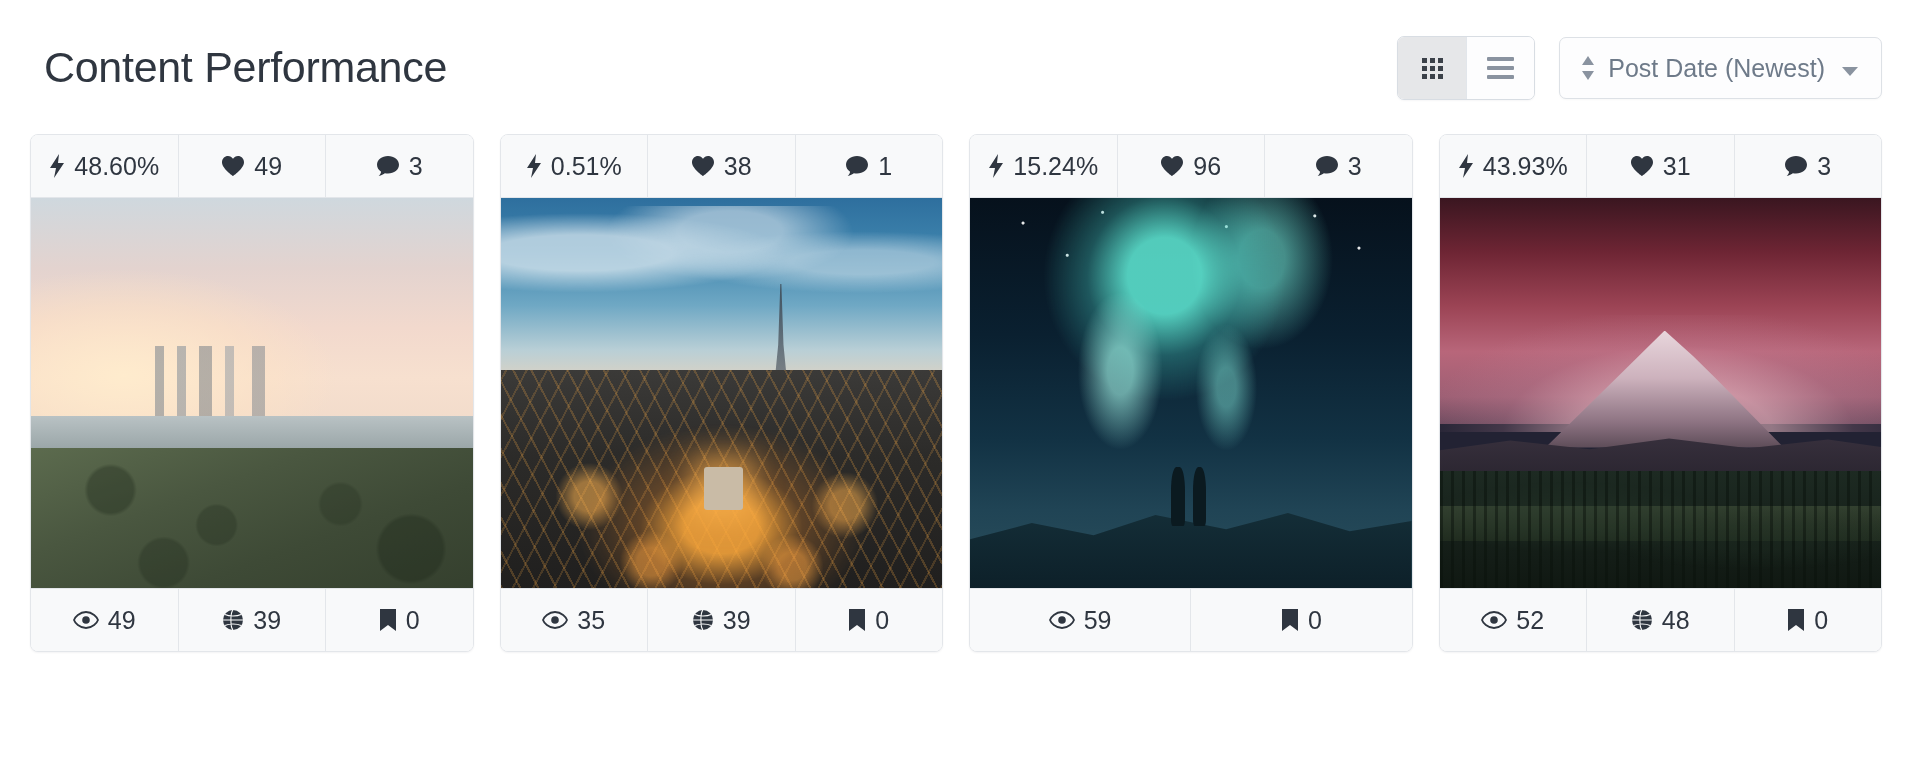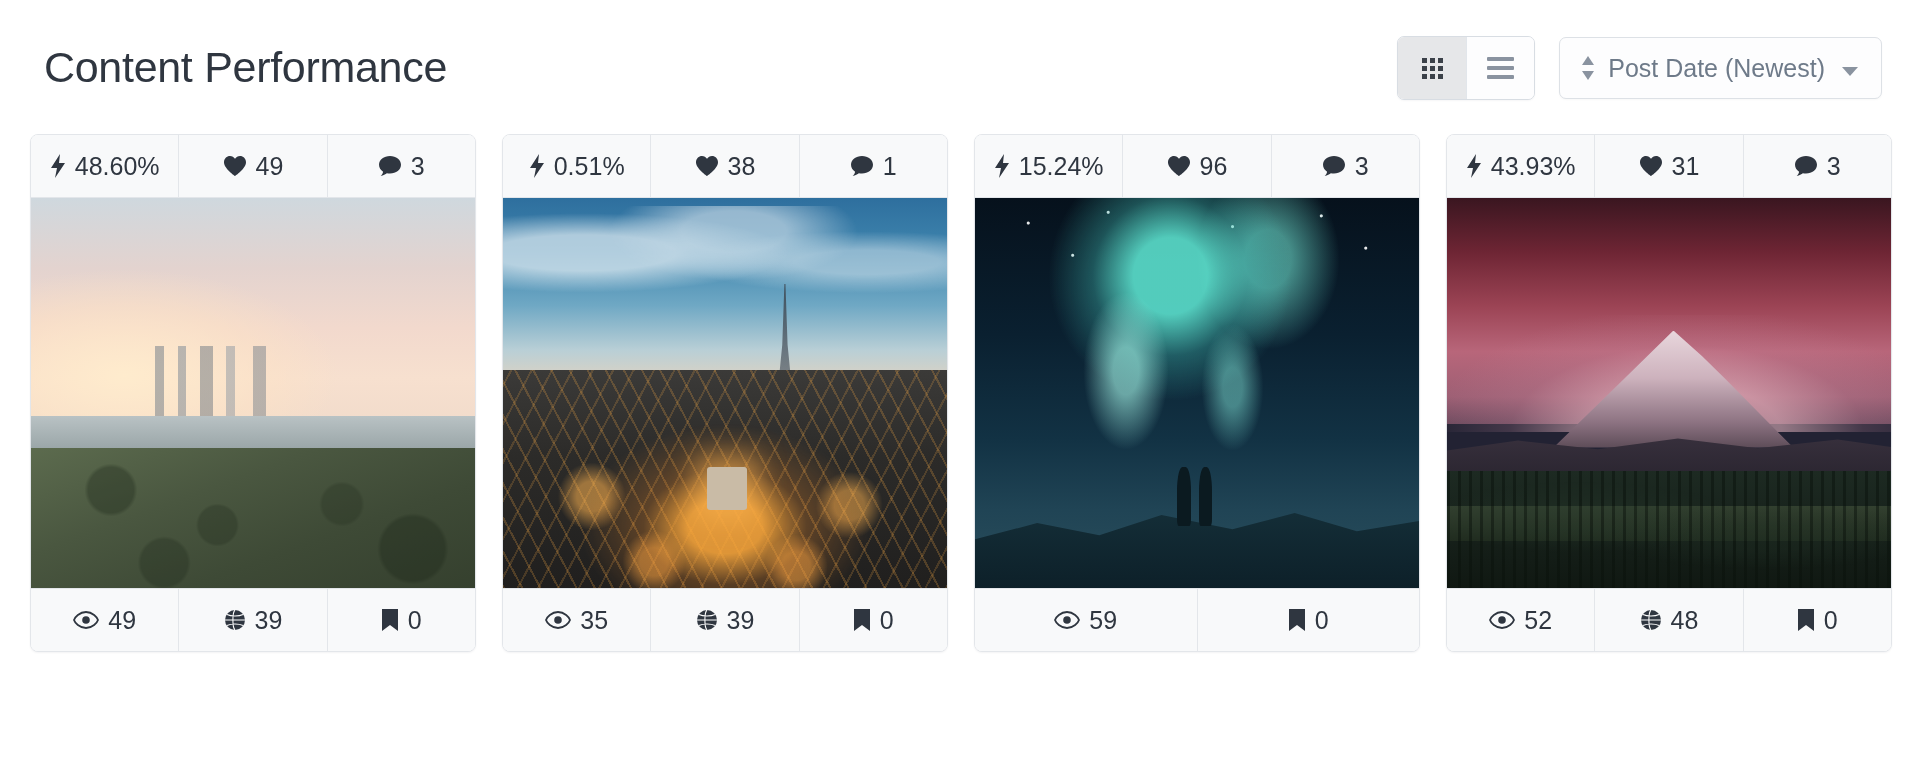--- a/index.html
+++ b/index.html
@@ -71,21 +71,21 @@
     white-space: nowrap;
   }
   .sort-icon { display: flex; flex-direction: column; align-items: center; gap: 2px; color: #8a93a0; line-height: 0; }
   .sort-icon svg { display: block; }
   .caret { margin-left: 4px; color: #8a93a0; }
 
   
   .cards {
     display: flex;
     gap: 26px;
-    padding: 0 20px 0 30px;
+    padding: 0 30px 0 30px;
     margin-top: 24px;
   }
   .card {
     flex: 1 1 0;
     min-width: 0;
     border: 1px solid #e3e6ea;
     border-radius: 8px;
     background: #fff;
     overflow: hidden;
     box-shadow: 0 1px 2px rgba(16,24,40,.05);

